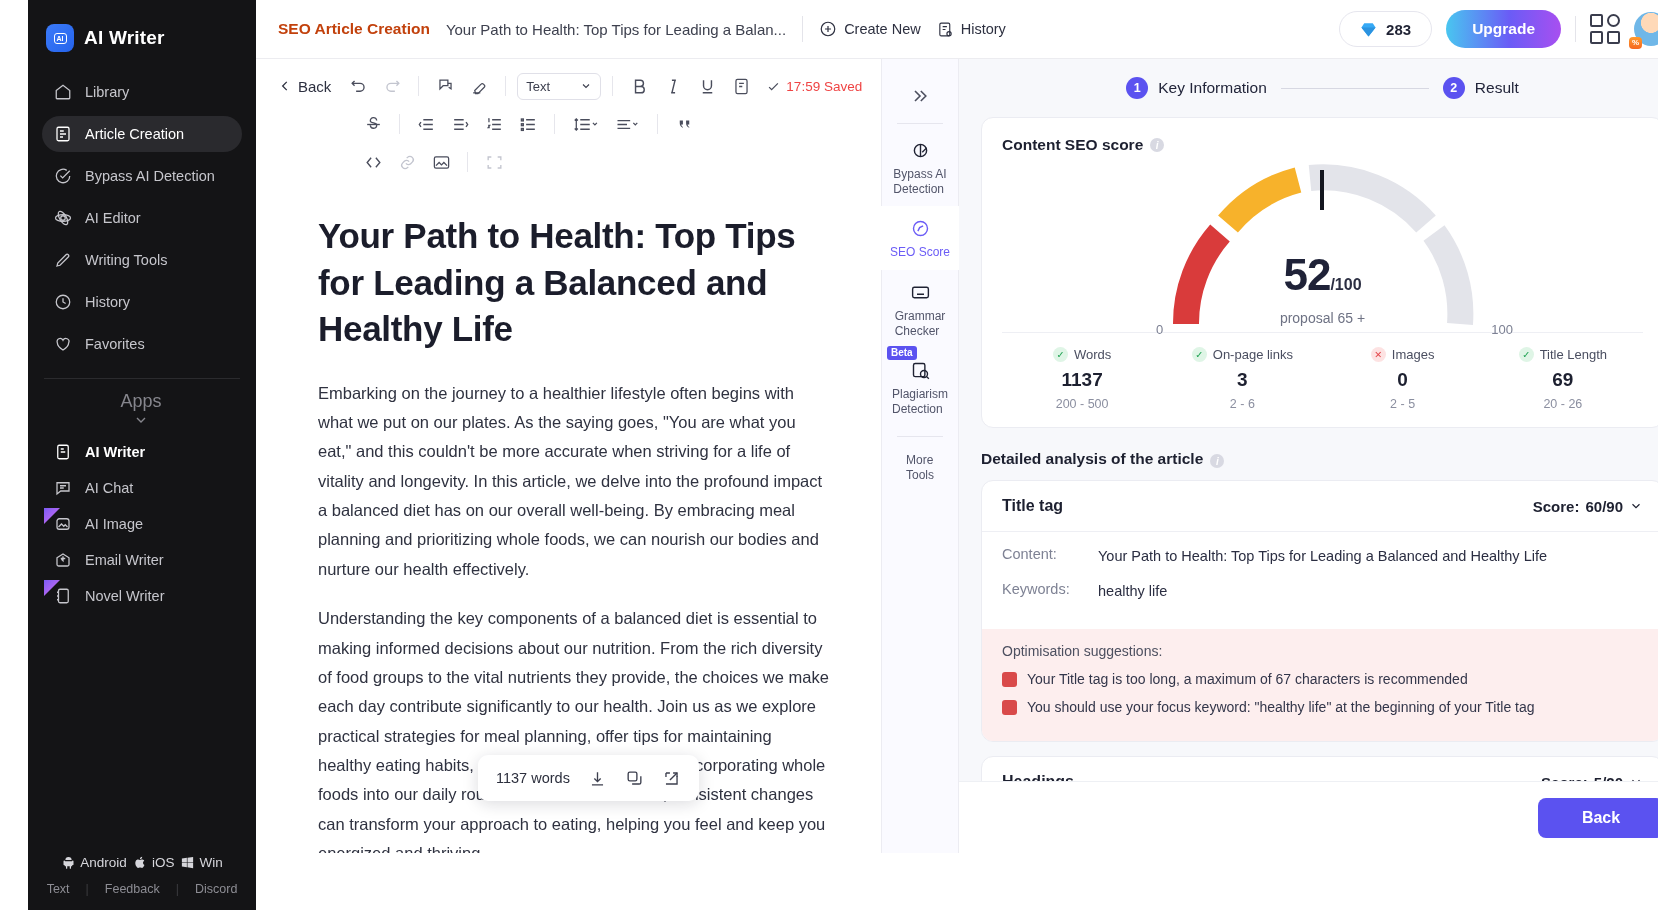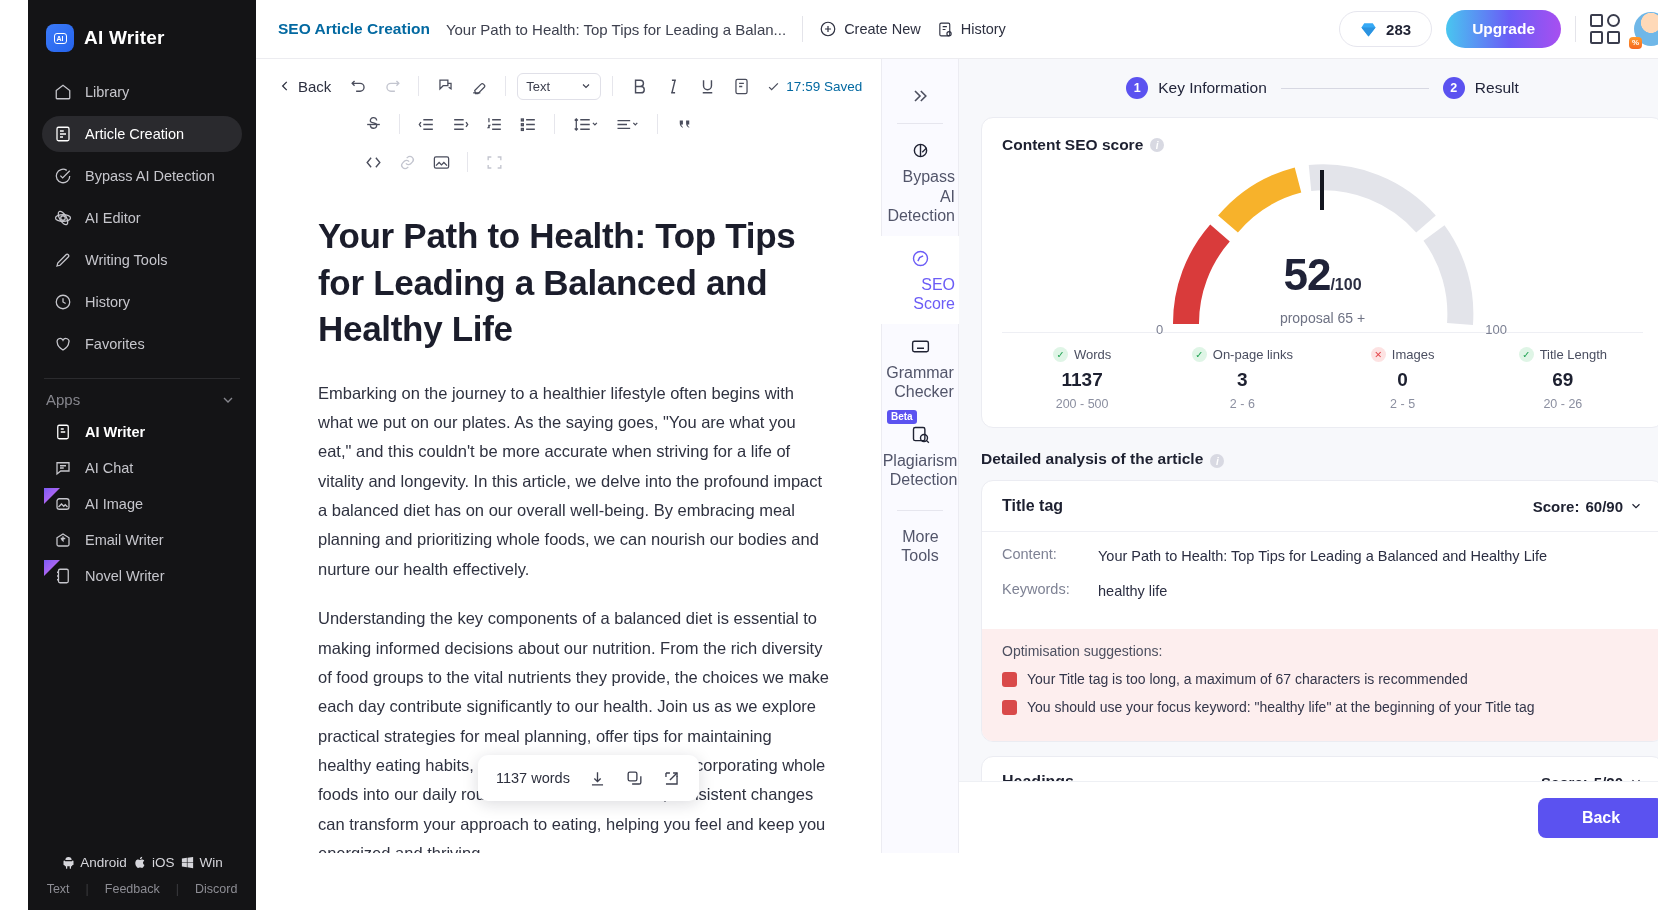--- a/index.html
+++ b/index.html
@@ -33,21 +33,21 @@
     height: 36px; padding: 0 12px; border-radius: 18px;
     color: #c6c6cc; font-size: 14.5px; cursor: pointer; margin-bottom: 6px;
   }
   .nav-item.active { background: #2a2a2e; color: #fff; }
   .nav-item svg { flex: none; }
 
   .divider-line { height: 1px; background: #2b2b2e; margin: 10px 16px 0; }
 
   .apps-head {
     display: flex; align-items: center; justify-content: space-between;
-    padding: 12px 20px 6px 18px; color: #86868d; font-size: 15px;
+    padding: 12px 20px 6px 18px; color: #86868d; font-size: 18px; flex-direction: column;
   }
   .apps-list { padding: 0 14px; }
   .app-item {
     display: flex; align-items: center; gap: 13px; height: 36px;
     padding: 0 12px; color: #c6c6cc; font-size: 14.5px; cursor: pointer;
     position: relative; border-radius: 18px;
   }
   .app-item.bold { color: #fff; font-weight: bold; }
   .ribbon {
     position: absolute; left: 2px; top: 2px; width: 16px; height: 16px;
@@ -73,21 +73,21 @@
   }
   .sb-links i { font-style: normal; color: #3a3a3e; }
 
   
   .main { flex: 1 1 auto; display: flex; flex-direction: column; background: #fff; min-width: 0; }
 
   .topbar {
     height: 59px; flex: none; display: flex; align-items: center;
     padding: 0 18px 0 22px; border-bottom: 1px solid #ececf0; gap: 16px;
   }
-  .tb-title { font-size: 15.5px; font-weight: bold; color: #0369a1; white-space: nowrap; }
+  .tb-title { font-size: 15.5px; font-weight: bold; color: #c2410c; white-space: nowrap; }
   .tb-doc {
     font-size: 15px; color: #3e414f; max-width: 390px; overflow: hidden;
     white-space: nowrap; text-overflow: ellipsis;
   }
   .vsep { width: 1px; height: 26px; background: #e4e4ea; flex: none; }
   .tb-btn { display: flex; align-items: center; gap: 7px; font-size: 14.5px; color: #2d3040; cursor: pointer; white-space: nowrap; }
   .tb-right { margin-left: auto; display: flex; align-items: center; gap: 14px; }
   .credits {
     display: flex; align-items: center; gap: 9px; height: 36px; padding: 0 20px;
     border: 1px solid #e6e6ee; border-radius: 18px; font-size: 15px; font-weight: bold; cursor: pointer;
@@ -121,21 +121,21 @@
     width: 30px; height: 30px; border-radius: 6px; display: flex;
     align-items: center; justify-content: center; cursor: pointer; color: #4a4d5c;
   }
   .back-btn { display: flex; align-items: center; gap: 6px; font-size: 15px; color: #2d3040; cursor: pointer; padding-right: 8px; }
   .tsep { width: 1px; height: 20px; background: #e6e6ec; margin: 0 7px; flex: none; }
   .text-select {
     display: flex; align-items: center; justify-content: space-between;
     width: 84px; height: 27px; border: 1px solid #e0e0e8; border-radius: 6px;
     padding: 0 8px; font-size: 13px; color: #3b3e4d; cursor: pointer;
   }
-  .saved { display: flex; align-items: center; gap: 5px; font-size: 13.5px; color: #0369a1; margin-left: 6px; white-space: nowrap; }
+  .saved { display: flex; align-items: center; gap: 5px; font-size: 13.5px; color: #ef4444; margin-left: 6px; white-space: nowrap; }
 
   .doc { flex: 1 1 auto; overflow: hidden; padding: 28px 52px 0 62px; }
   .doc h1 {
     font-size: 35px; line-height: 1.33; font-weight: bold;
     color: #1b1d2b; letter-spacing: -0.3px; margin-bottom: 26px;
   }
   .doc p { font-size: 16.5px; line-height: 1.78; color: #2f3240; margin-bottom: 20px; }
 
   .wordpill {
     position: absolute; left: 222px; bottom: 52px;
@@ -151,21 +151,21 @@
     width: 78px; flex: none; background: #fafaff; border-left: 1px solid #ececf2;
     border-right: 1px solid #ececf2; display: flex; flex-direction: column; align-items: center;
     padding-top: 20px;
   }
   .rail-exp { width: 38px; height: 34px; display: flex; align-items: center; justify-content: center; color: #4b4e5e; cursor: pointer; }
   .rail-sep { width: 46px; height: 1px; background: #e6e6ee; margin: 10px 0 4px; }
   .rail-item {
     width: 78px; padding: 12px 4px 10px; display: flex; flex-direction: column;
     align-items: center; gap: 6px; cursor: pointer; position: relative;
   }
-  .rail-item .lbl { font-size: 16px; line-height: 1.22; text-align: right; color: #52556a; }
+  .rail-item .lbl { font-size: 12px; line-height: 1.22; text-align: left; color: #52556a; }
   .rail-item.active { background: #fff; }
   .rail-item.active .lbl { color: #6b5cf6; }
   .rail-item.active svg { color: #6b5cf6; }
   .beta {
     position: absolute; top: -2px; left: 6px; background: #5b52f0; color: #fff;
     font-size: 10px; font-weight: bold; border-radius: 3px; padding: 1px 4px; line-height: 12px;
   }
 
   
   .panel { flex: 1 1 auto; background: #f7f8fb; display: flex; flex-direction: column; min-width: 0; position: relative; }
@@ -189,21 +189,21 @@
     font-style: italic; font-weight: bold; flex: none;
   }
   .gauge-wrap { position: relative; height: 178px; display: flex; justify-content: center; }
   .gauge-val {
     position: absolute; left: 0; right: 0; top: 96px; text-align: center;
   }
   .gauge-val b { font-size: 44px; color: #1f2238; letter-spacing: -1px; }
   .gauge-val span { font-size: 16px; font-weight: bold; color: #2b2e42; }
   .gauge-prop { position: absolute; left: 0; right: 0; top: 156px; text-align: center; font-size: 14px; color: #6e7284; }
   .gauge-min { position: absolute; left: 154px; top: 168px; font-size: 13px; color: #7c8093; }
-  .gauge-max { position: absolute; right: 136px; top: 168px; font-size: 13px; color: #7c8093; }
+  .gauge-max { position: absolute; right: 130px; top: 168px; font-size: 13px; color: #7c8093; }
 
   .metrics { display: flex; border-top: 1px solid #eeeff4; padding: 14px 0 16px; }
   .metric { flex: 1 1 0; text-align: center; }
   .metric .mt { display: flex; align-items: center; justify-content: center; gap: 6px; font-size: 13px; color: #4a4e60; }
   .chk { width: 15px; height: 15px; border-radius: 50%; display: inline-flex; align-items: center; justify-content: center; font-size: 9.5px; flex: none; }
   .chk.ok { background: #dff5e6; color: #23a455; }
   .chk.bad { background: #fde2e2; color: #e2464a; }
   .metric .mv { font-size: 19px; font-weight: bold; color: #1d2030; margin-top: 7px; }
   .metric .mr { font-size: 12.5px; color: #8b8fa0; margin-top: 6px; }
 

